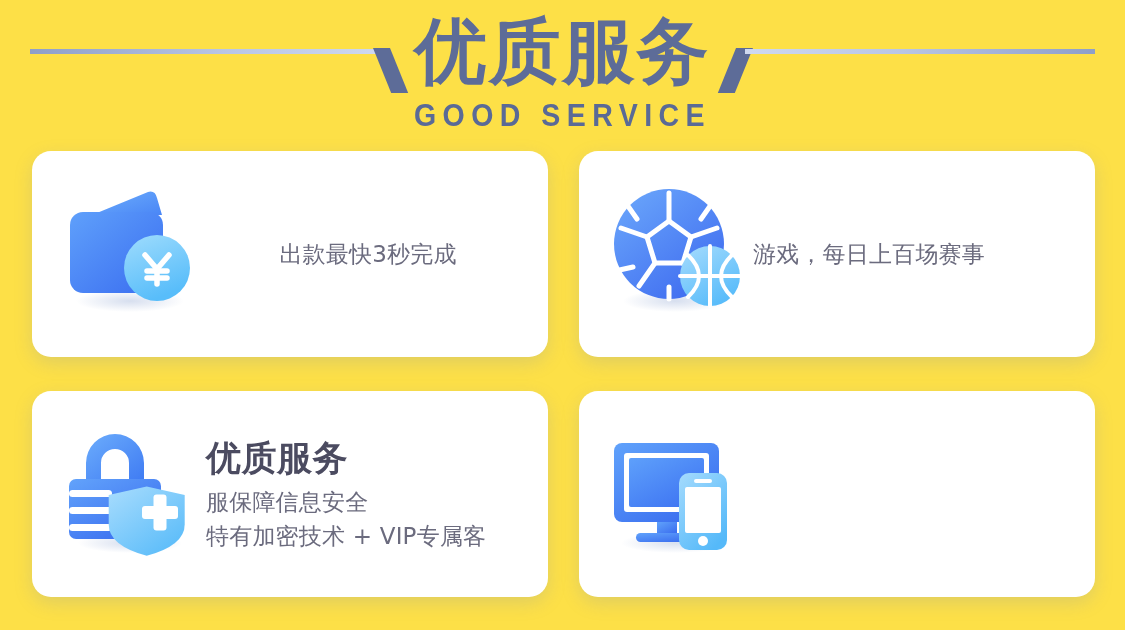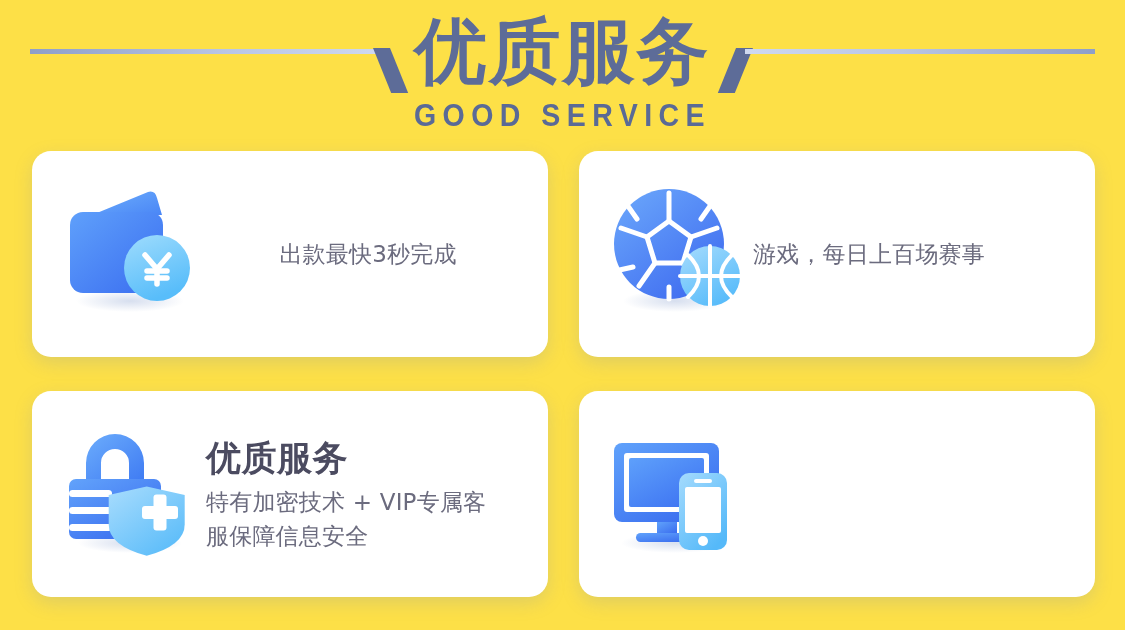--- a/index.html
+++ b/index.html
@@ -281,22 +281,22 @@
           <path d="M92 64 L132 73 L132 104 Q132 126 92 137 Q52 126 52 104 L52 73 Z" fill="url(#shg)" transform="translate(-10,-1) scale(0.95) translate(14,8)"></path>
           <g fill="#ffffff">
             <rect x="86" y="87" width="36" height="13" rx="3"></rect>
             <rect x="97.5" y="75.5" width="13" height="36" rx="3"></rect>
           </g>
         </svg>
       </div>
       <div class="card-body">
         <div class="card-title">优质服务</div>
         <div class="card-desc">
+          <div>服保障信息安全</div>
           <div>特有加密技术 + VIP专属客</div>
-          <div>服保障信息安全</div>
         </div>
       </div>
     </div>
 
     <div class="card">
       <div class="card-icon">
         <svg width="150" height="150" viewBox="0 0 150 150">
           <defs>
             <linearGradient id="mg" x1="0" y1="0" x2="0.8" y2="1">
               <stop offset="0%" stop-color="#60a2fb"></stop>

